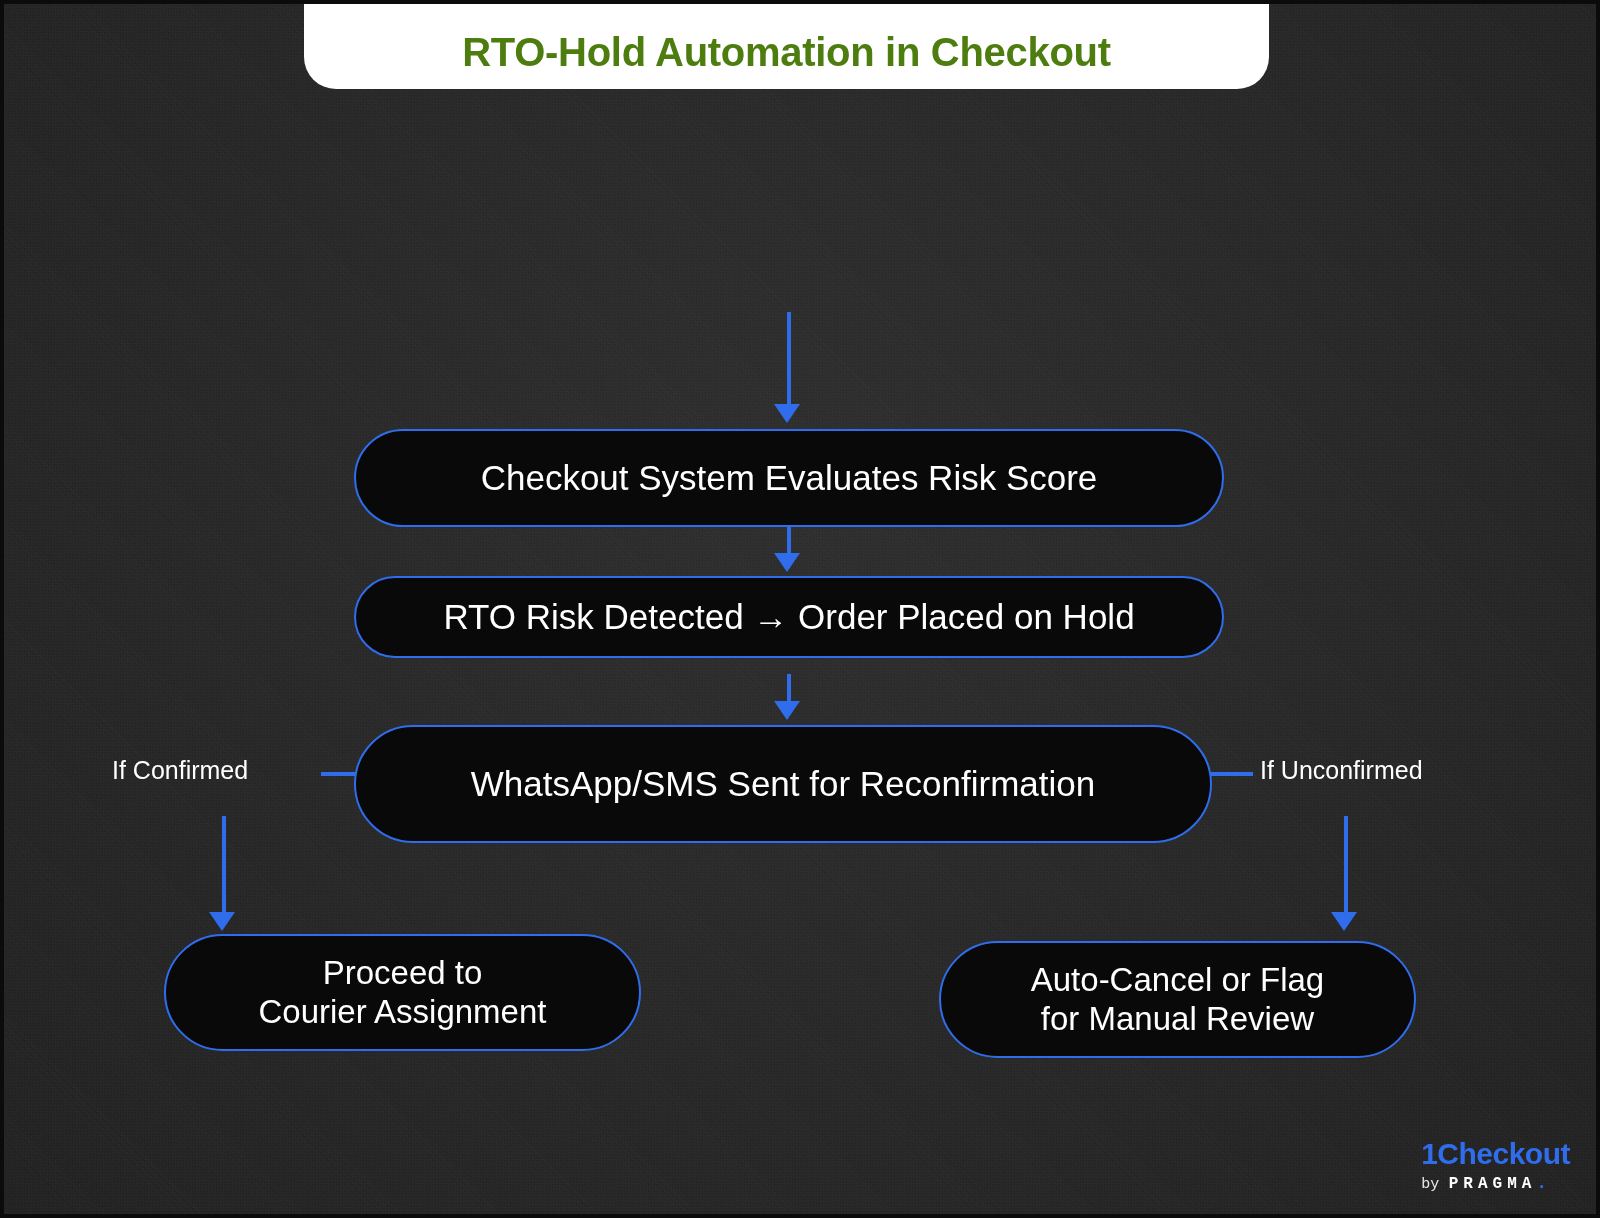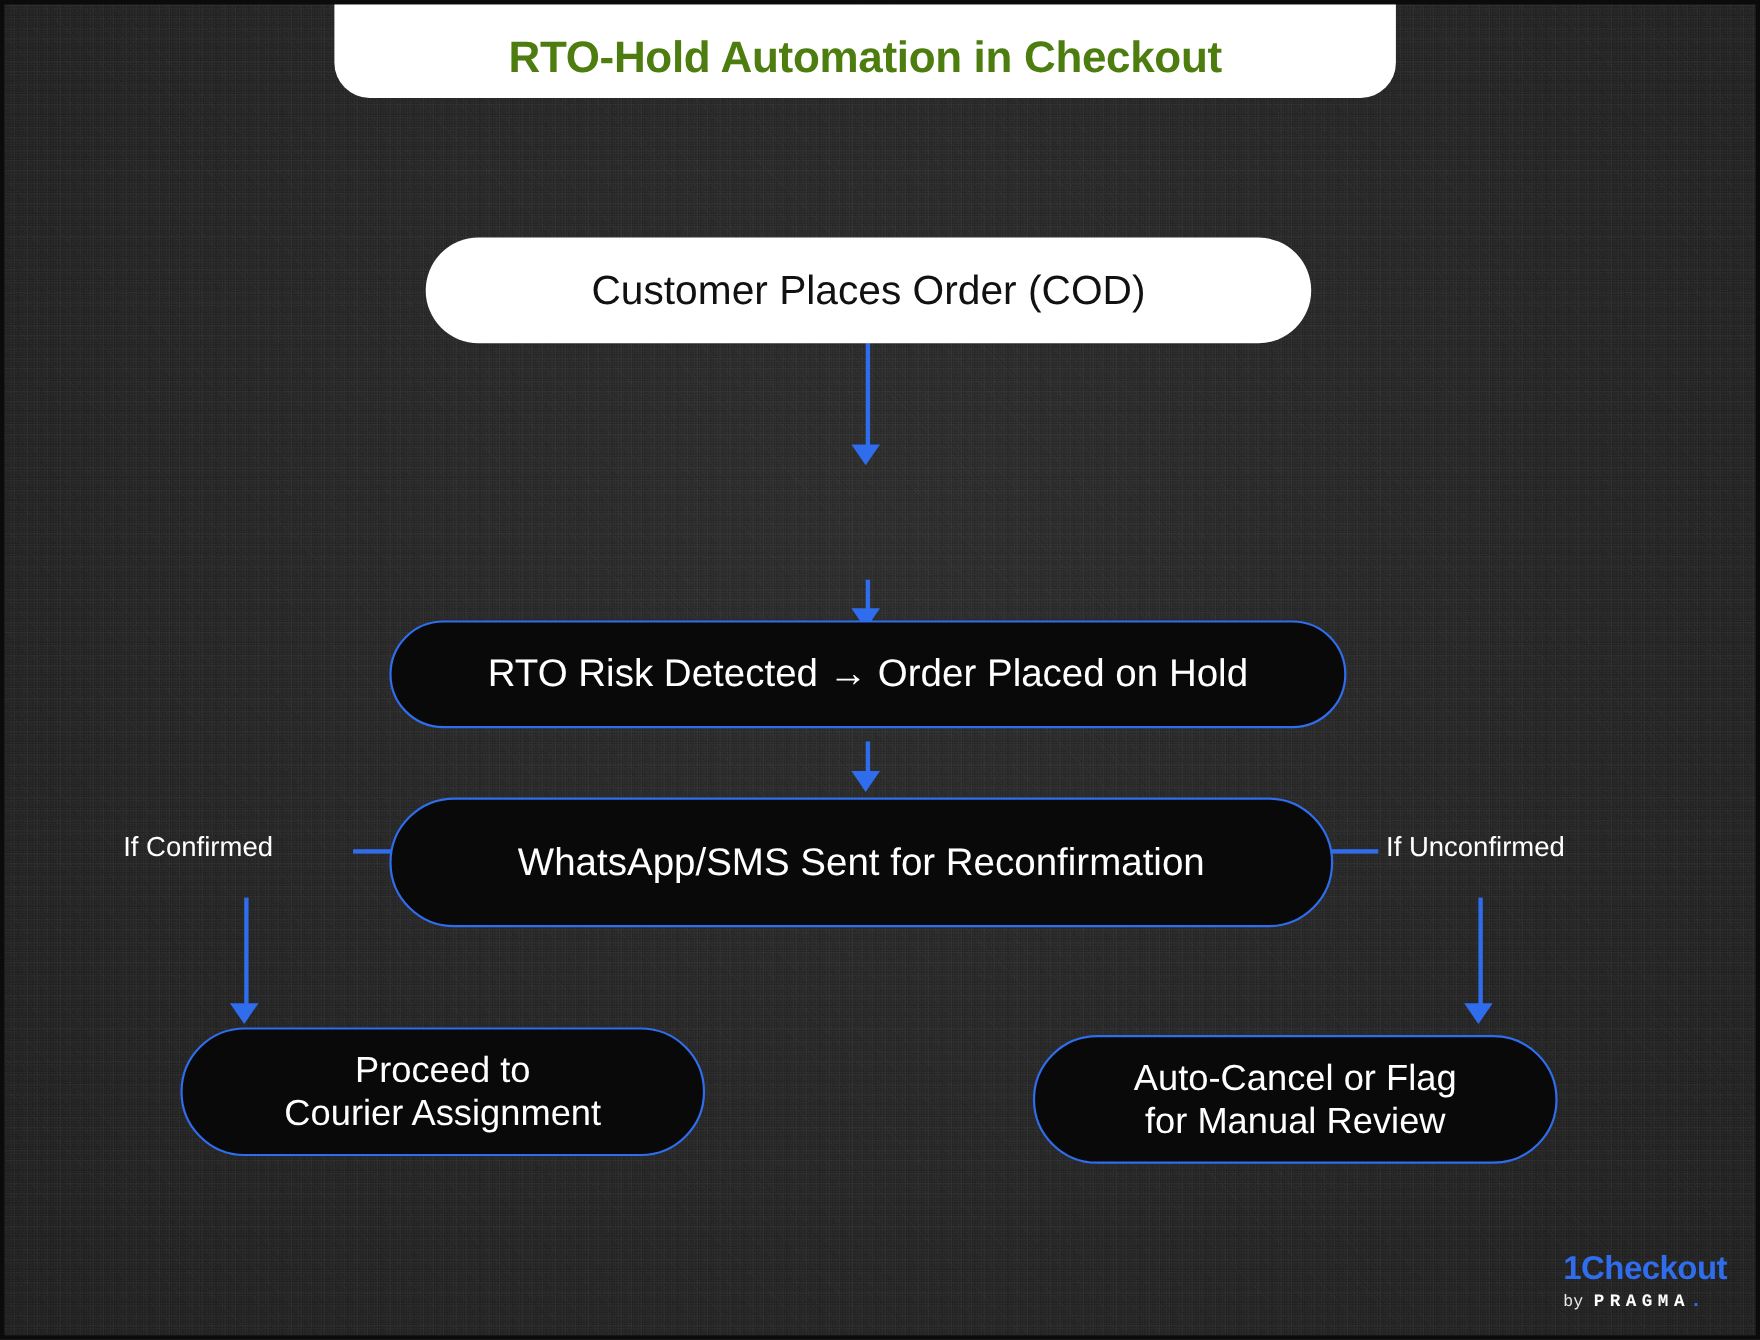--- a/index.html
+++ b/index.html
@@ -70,21 +70,21 @@
   .node.dark{
     background:#090909;
     color:#ffffff;
     border:2px solid #2f6dec;
     font-size:35px;
   }
   .node-label{white-space:pre-line;line-height:1.18;}
 
   #node-order   {left:383px; top:212px;  width:805px; height:96px;}
   #node-risk    {left:350px; top:425px;  width:870px; height:98px;}
-  #node-hold    {left:350px; top:560px;  width:870px; height:98px;}
+  #node-hold    {left:350px; top:572px;  width:870px; height:82px;}
   #node-whatsapp{left:350px; top:721px;  width:858px; height:118px;}
   #node-proceed {left:160px; top:930px;  width:477px; height:117px; font-size:33px;}
   #node-cancel  {left:935px; top:937px;  width:477px; height:117px; font-size:33px;}
 
   
   .arrow-line{
     position:absolute;
     background:#2f6dec;
     z-index:3;
   }
@@ -154,27 +154,27 @@
 </head>
 <body>
 
 <div id="canvas">
   <div class="noise"></div>
 
   <div id="title-card">
     <div id="title-text">RTO-Hold Automation in Checkout</div>
   </div>
 
-  <div class="node white" id="node-order">
-    <span class="node-label">Customer Places Order (COD)</span>
-  </div>
 
   <div class="arrow-line" id="arrow1-line"></div>
   <div class="arrow-head" id="arrow1-head"></div>
 
+  <div class="node dark" id="node-risk">
+    <span class="node-label">Checkout System Evaluates Risk Score</span>
+  </div>
 
   <div class="arrow-line" id="arrow2-line"></div>
   <div class="arrow-head" id="arrow2-head"></div>
 
   <div class="node dark" id="node-hold">
     <span class="node-label">RTO Risk Detected → Order Placed on Hold</span>
   </div>
 
   <div class="arrow-line" id="arrow3-line"></div>
   <div class="arrow-head" id="arrow3-head"></div>

